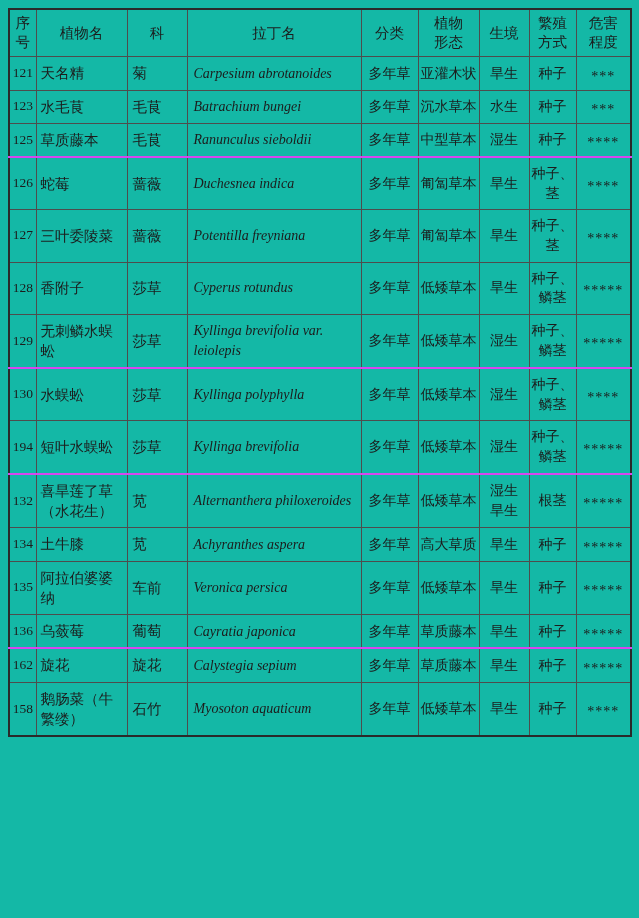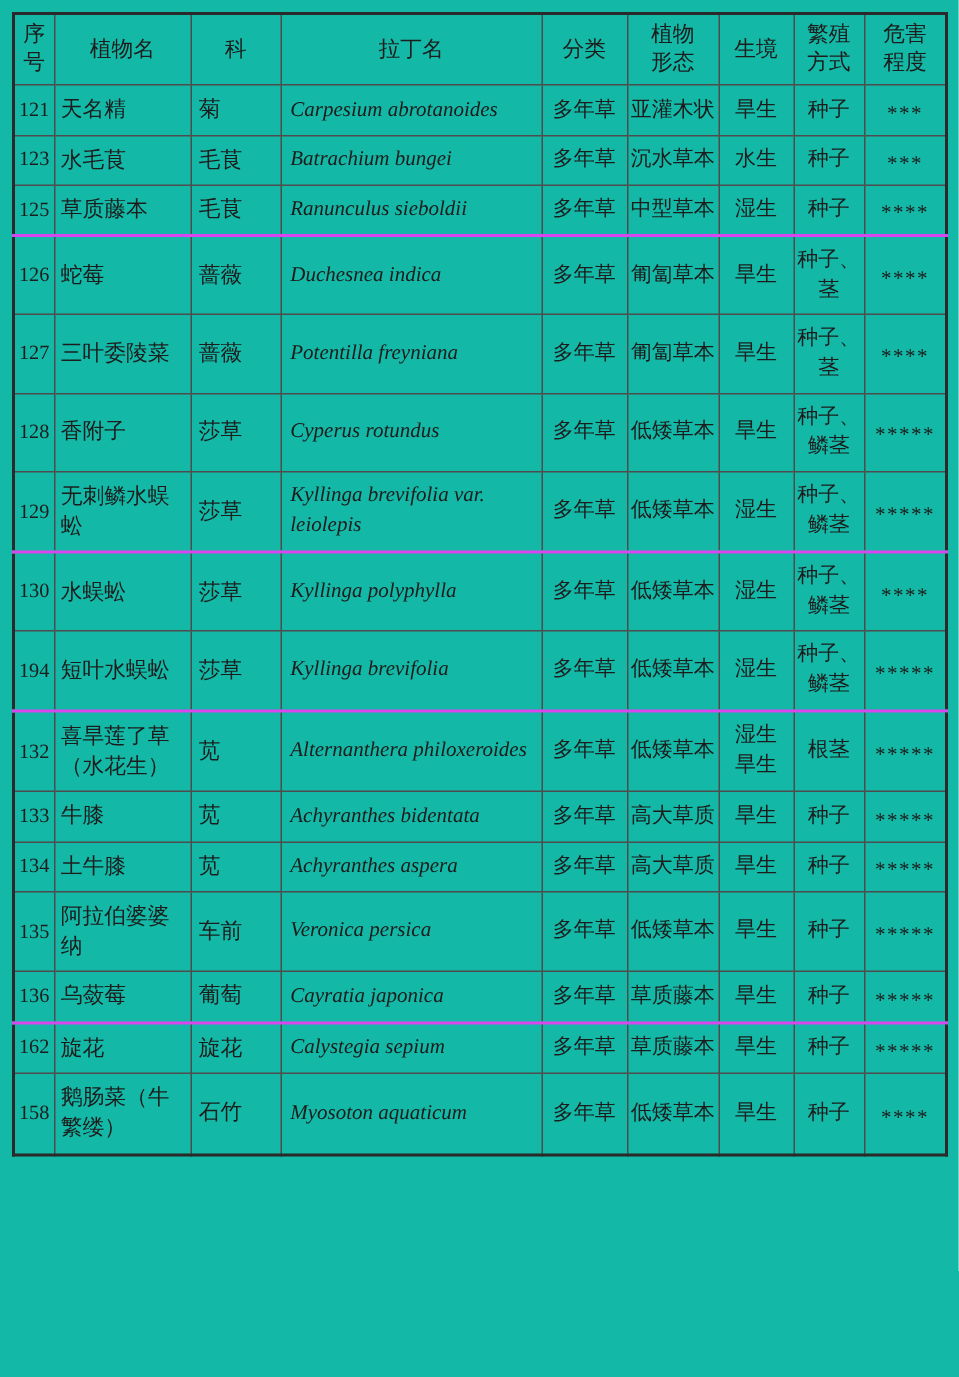--- a/index.html
+++ b/index.html
@@ -238,31 +238,20 @@
           <td class="col-family">苋</td>
           <td class="col-latin">Alternanthera philoxeroides</td>
           <td class="col-category">多年草</td>
           <td class="col-form">低矮草本</td>
           <td class="col-habitat">湿生
 旱生</td>
           <td class="col-propagation">根茎</td>
           <td class="col-harm"><span class="stars">*****</span></td>
         </tr>
         <tr>
-          <td class="col-no">133</td>
-          <td class="col-name">牛膝</td>
-          <td class="col-family">苋</td>
-          <td class="col-latin">Achyranthes bidentata</td>
-          <td class="col-category">多年草</td>
-          <td class="col-form">高大草质</td>
-          <td class="col-habitat">旱生</td>
-          <td class="col-propagation">种子</td>
-          <td class="col-harm"><span class="stars">*****</span></td>
-        </tr>
-        <tr>
           <td class="col-no">134</td>
           <td class="col-name">土牛膝</td>
           <td class="col-family">苋</td>
           <td class="col-latin">Achyranthes aspera</td>
           <td class="col-category">多年草</td>
           <td class="col-form">高大草质</td>
           <td class="col-habitat">旱生</td>
           <td class="col-propagation">种子</td>
           <td class="col-harm"><span class="stars">*****</span></td>
         </tr>

